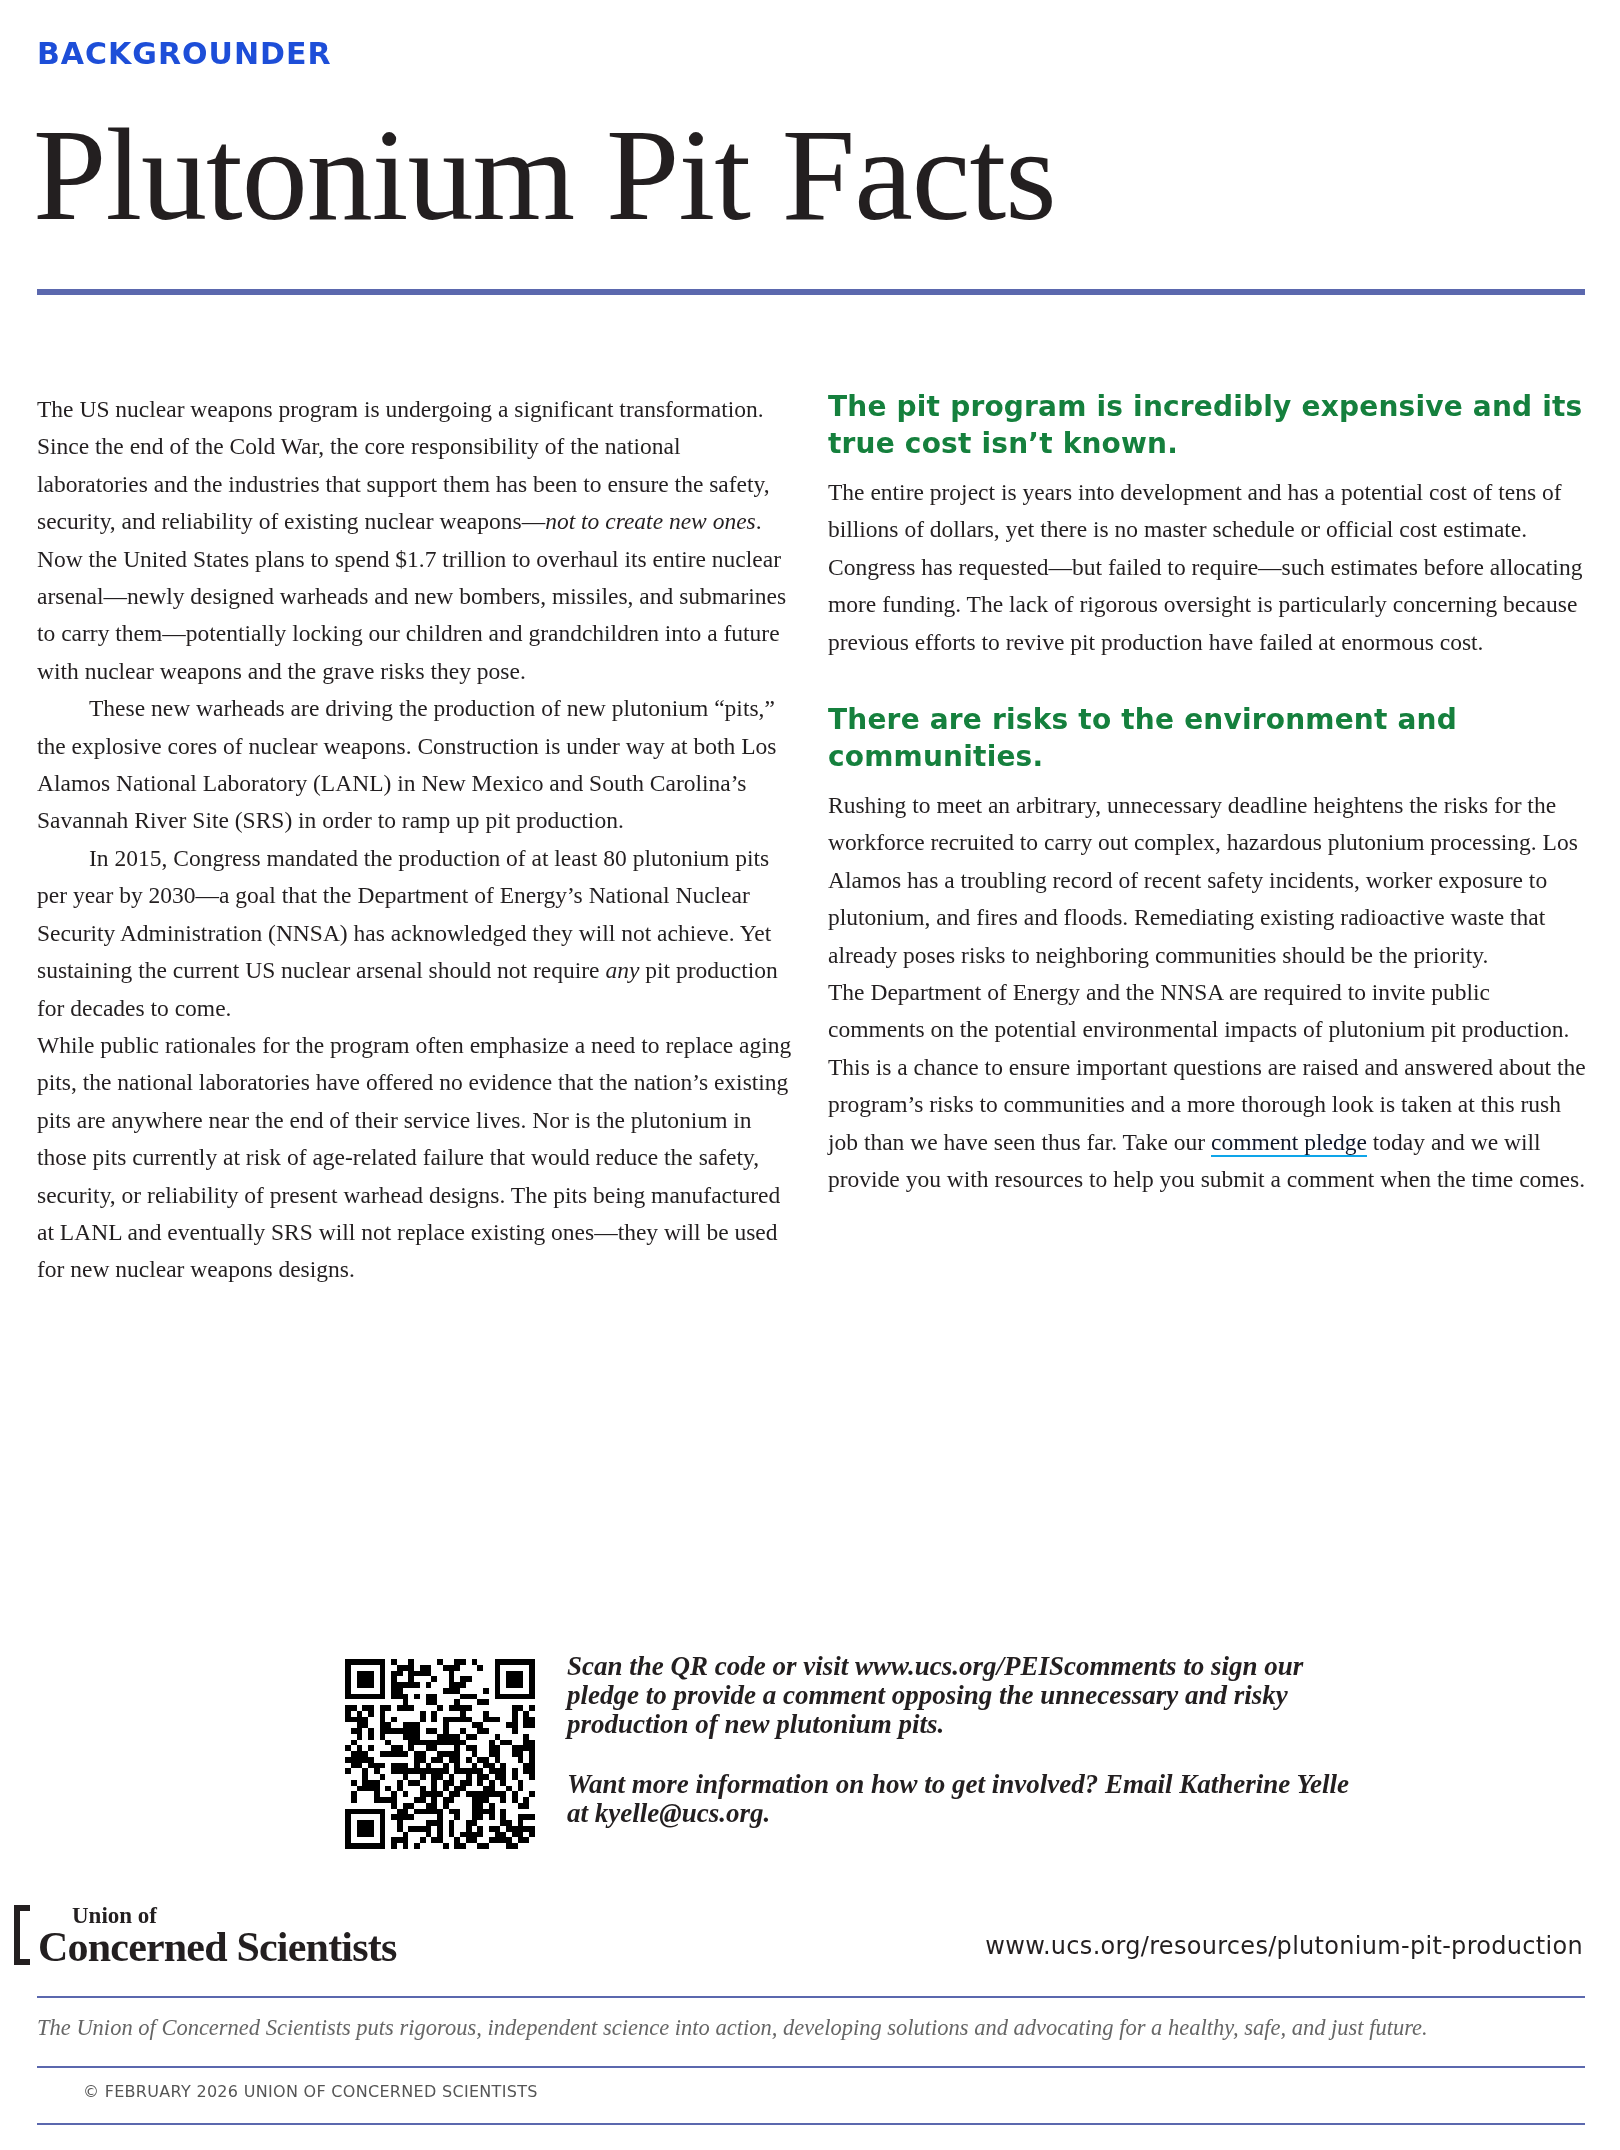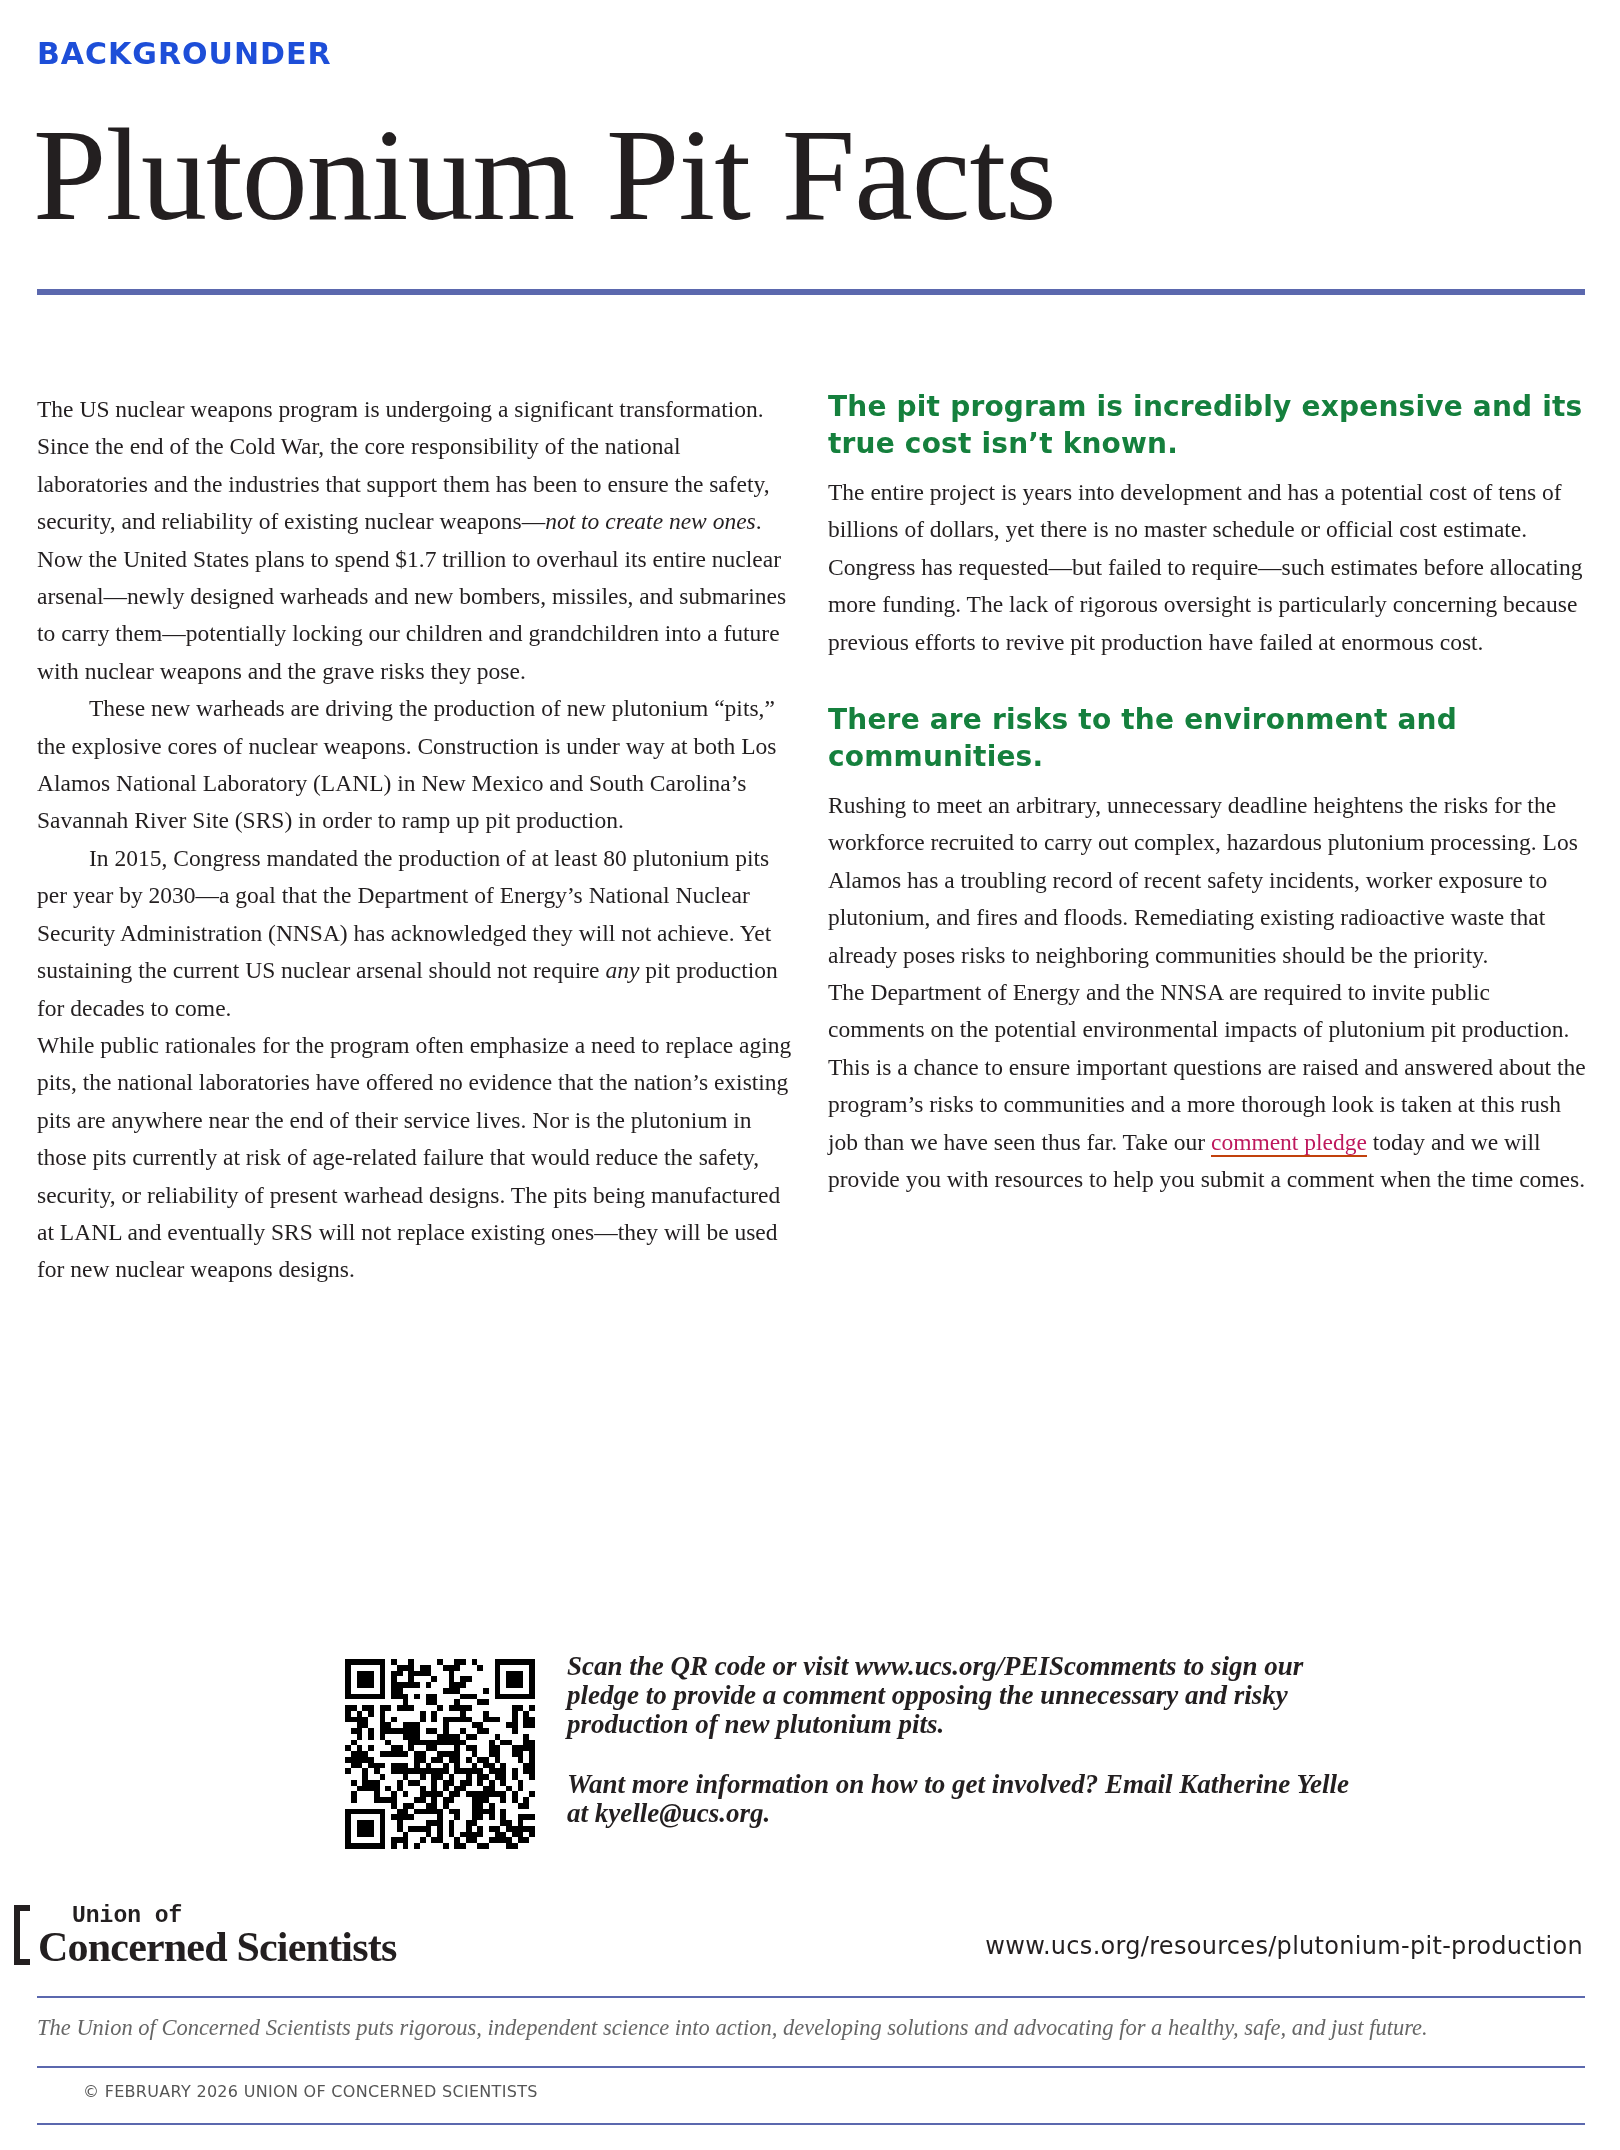--- a/index.html
+++ b/index.html
@@ -11,28 +11,28 @@
   .col { position: absolute; top: 391px; font-family: "Liberation Serif", serif; font-size: 23.5px; line-height: 37.4px; color: #231f20; }
   .col-left { left: 37px; width: 758px; }
   .col-right { left: 828px; width: 760px; top: 388px; }
   .col p { margin: 0; text-align: left; }
   .col p.indent { text-indent: 52px; }
   .col h2 { font-family: "DejaVu Sans", sans-serif; font-weight: bold; font-size: 28px; line-height: 37px; color: #15803d; margin: 0 0 12px 0; letter-spacing: 0.2px; }
   .col-left h2 { margin-top: 40px; }
   .col-right h2.later { margin-top: 40px; }
   .col-right p { margin-bottom: 0; }
   em { font-style: italic; }
-  .link { color: #be185d; text-decoration: none; border-bottom: 2px solid #c2410c; }
+  .link { color: #0f172a; text-decoration: none; border-bottom: 2px solid #0ea5e9; }
   .qr { left: 345px; top: 1659px; width: 190px; height: 190px; }
   .cta { left: 567px; top: 1652px; width: 800px; font-family: "Liberation Serif", serif; font-style: italic; font-weight: bold; font-size: 27px; line-height: 29px; color: #231f20; }
   .cta p { margin: 0; }
   .cta p + p { margin-top: 31px; }
   .logo { left: 14px; top: 1905px; height: 72px; width: 470px; }
   .logo .bracket { position: absolute; left: 0; top: 0; width: 16px; height: 60px; border: 6px solid #231f20; border-right: none; box-sizing: border-box; }
-  .logo .l1 { position: absolute; left: 58px; top: -2px; font-family: Liberation Mono, monospace; font-weight: bold; font-size: 23px; line-height: 26px; color: #231f20; }
+  .logo .l1 { position: absolute; left: 58px; top: -2px; font-family: Liberation Serif, serif; font-weight: bold; font-size: 23px; line-height: 26px; color: #231f20; }
   .logo .l2 { position: absolute; left: 24px; top: 20px; font-family: "Liberation Serif", serif; font-weight: bold; font-size: 42px; line-height: 44px; color: #231f20; letter-spacing: -0.8px; white-space: nowrap; }
   .url { right: 37px; top: 1932px; font-family: "DejaVu Sans", sans-serif; font-size: 24px; color: #231f20; letter-spacing: 0.3px; }
   .thin-rule { left: 37px; width: 1548px; height: 2px; background: #5b68ae; }
   .mission { left: 37px; top: 2015px; width: 1548px; font-family: "Liberation Serif", serif; font-style: italic; font-size: 22.5px; color: #666666; white-space: nowrap; }
   .copyright { left: 37px; top: 2082px; font-family: "DejaVu Sans", sans-serif; font-size: 16px; color: #555555; letter-spacing: 0.3px; margin-left: 46px; }
 </style>
 </head>
 <body>
 
 <div class="abs eyebrow">BACKGROUNDER</div>

